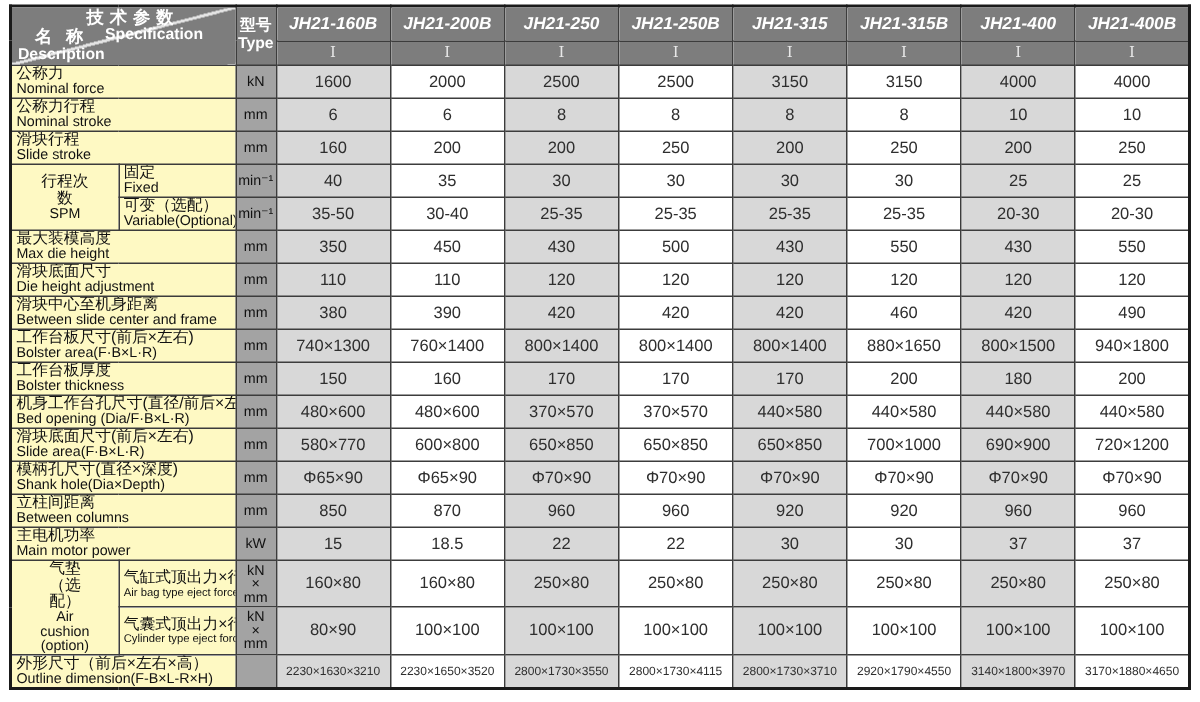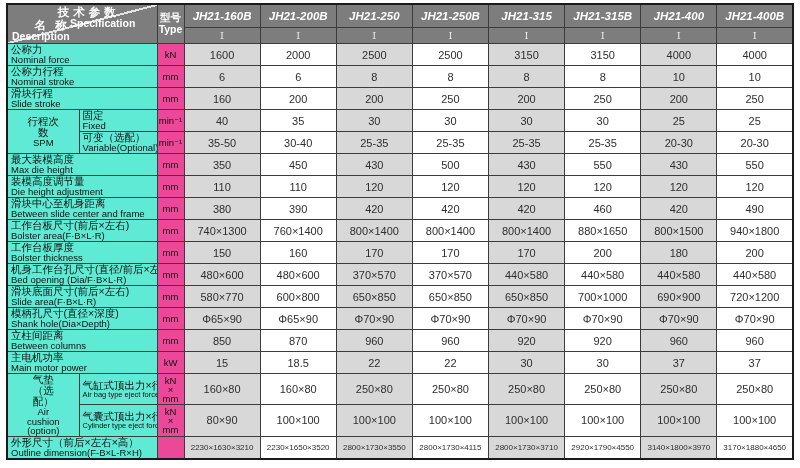--- a/index.html
+++ b/index.html
@@ -10,36 +10,36 @@
   table{border-collapse:collapse;table-layout:fixed;width:788px;border:2px solid #1a1a1a;}
   col.c-grp{width:72px}col.c-sub{width:78px}col.c-unit{width:27px}
   th,td{border:1px solid #3c3c3c;padding:0;overflow:hidden;}
   
   thead th{background:#7d7d7d;color:#fff;font-weight:bold;}
   th.corner{position:relative;height:38px;background-image:linear-gradient(to bottom right,
       rgba(0,0,0,0) calc(50% - 1px),#e3e3e3 calc(50% - 1px),#e3e3e3 calc(50% + 1px),rgba(0,0,0,0) calc(50% + 1px));}
   .spec{position:absolute;top:1px;left:34px;text-align:center;line-height:1.05;}
   .spec .zh{font-size:11.5px;letter-spacing:4px;}
   .spec .en{font-size:10.5px;margin-left:28px;}
-  .desc{position:absolute;bottom:1px;left:4px;text-align:right;line-height:1.05;}
+  .desc{position:absolute;bottom:1px;left:4px;text-align:center;line-height:1.05;}
   .desc .zh{font-size:11.5px;letter-spacing:3px;}
   .desc .en{font-size:10.5px;}
   th.typecol{font-size:10.5px;line-height:1.1;}
   th.model{font-size:11.5px;height:21px;letter-spacing:0;font-style:italic;}
   tr.roman td{background:#7d7d7d;color:#e8e8e8;text-align:center;font-size:10px;height:15px;
     font-family:"Liberation Serif","DejaVu Serif",serif;border-top:1px solid #dcdcdc;}
   
   tbody td{height:21px;color:#2e2e2e;}
-  td.lab,td.sub,td.grp{background:#5eead4;text-align:left;padding:0 2px 0 3px;}
+  td.lab,td.sub,td.grp{background:#fef9c3;text-align:left;padding:0 2px 0 3px;}
   td.grp{text-align:center;padding:0 17px;}
   .zh-l{font-size:10.5px;color:#111;white-space:nowrap;line-height:1.05;}
   .en-l{font-size:9.5px;color:#111;white-space:nowrap;line-height:1.0;}
   .wrapok{white-space:pre-line;}
   td.sub .en-l.tiny{font-size:7.5px;}
-  td.unit{background:#ec4899;text-align:center;font-size:9.5px;color:#111;white-space:pre-line;line-height:0.95;}
+  td.unit{background:#a3a3a3;text-align:center;font-size:9.5px;color:#111;white-space:pre-line;line-height:0.95;}
   td.val{text-align:center;font-size:11px;background:#fff;}
   td.val.shade{background:#d8d8d8;}
   td.val.small{font-size:8px;}
 </style>
 </head>
 <body>
 
 <div class="page">
 
   <table>
@@ -182,21 +182,21 @@
           <td class="val">450</td>
           <td class="val shade">430</td>
           <td class="val">500</td>
           <td class="val shade">430</td>
           <td class="val">550</td>
           <td class="val shade">430</td>
           <td class="val">550</td>
         </tr>
         <tr>
           <td class="lab" colspan="2">
-            <div class="zh-l">装模高度调节量</div>
+            <div class="zh-l">滑块底面尺寸</div>
             <div class="en-l">Die height adjustment</div>
           </td>
           <td class="unit">mm</td>
           <td class="val shade">110</td>
           <td class="val">110</td>
           <td class="val shade">120</td>
           <td class="val">120</td>
           <td class="val shade">120</td>
           <td class="val">120</td>
           <td class="val shade">120</td>

